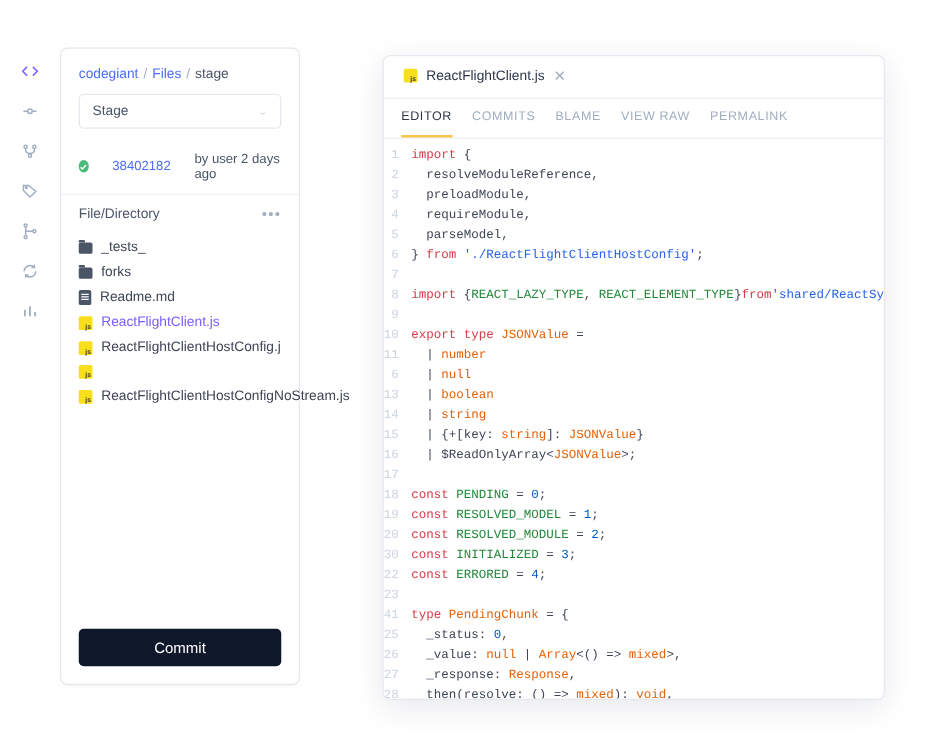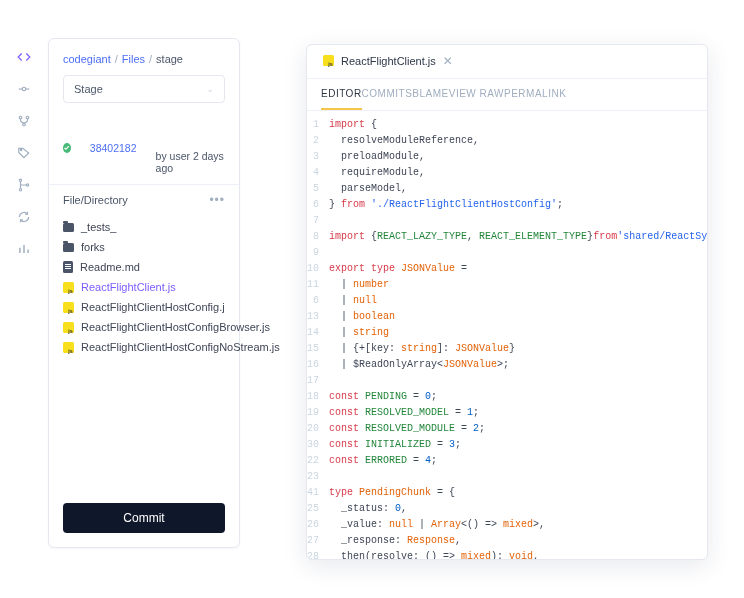--- a/index.html
+++ b/index.html
@@ -10,39 +10,39 @@
   .left-panel { position: absolute; left: 48px; top: 38px; width: 192px; height: 510px; border: 1px solid #e6e8f0; border-radius: 6px; background: #fff; box-shadow: 0 1px 3px rgba(0,0,0,0.04); display: flex; flex-direction: column; }
   .breadcrumb { display: flex; align-items: center; gap: 4px; padding: 14px 14px 10px; font-size: 11px; }
   .breadcrumb a { color: #4c6ef5; text-decoration: none; cursor: pointer; }
   .breadcrumb .sep { color: #a0aec0; }
   .breadcrumb .current { color: #4a5568; }
   .stage-select { margin: 0 14px 12px; height: 28px; border: 1px solid #e6e8f0; border-radius: 4px; display: flex; align-items: center; justify-content: space-between; padding: 0 10px; font-size: 11px; color: #4a5568; cursor: pointer; }
   .stage-select .chev { color: #cbd5e0; font-size: 9px; }
   .commit-line { padding: 6px 14px 10px; font-size: 10.5px; display: flex; align-items: center; gap: 19px; }
   .commit-line .dot { width: 10px; height: 10px; border-radius: 50%; background: #48bb78; display: inline-flex; align-items: center; justify-content: center; }
   .commit-line .hash { color: #4c6ef5; cursor: pointer; }
-  .commit-line .meta { color: #4a5568; margin-top: 29px; }
+  .commit-line .meta { color: #4a5568; }
   .section-head { border-top: 1px solid #edf0f7; padding: 8px 14px; display: flex; align-items: center; justify-content: space-between; font-size: 11px; color: #4a5568; }
   .dots { color: #a0aec0; letter-spacing: 1px; cursor: pointer; font-size: 12px; }
   .file-tree { padding: 2px 0; }
   .tree-item { display: flex; align-items: center; gap: 7px; padding: 4px 14px; font-size: 11px; cursor: pointer; color: #3d4556; }
   .tree-item.active { color: #7c5cff; }
   .icon-folder { width: 11px; height: 9px; background: #4a5568; border-radius: 1.5px; position: relative; }
   .icon-folder::before { content: ""; position: absolute; top: -2px; left: 0; width: 5px; height: 2px; background: #4a5568; border-radius: 1px 1px 0 0; }
   .icon-doc { width: 10px; height: 12px; background: #4a5568; border-radius: 1.5px; position: relative; }
   .icon-doc::after { content: ""; position: absolute; top: 3px; left: 2px; right: 2px; height: 1px; background: #fff; box-shadow: 0 2px 0 #fff, 0 4px 0 #fff; }
   .icon-js { width: 11px; height: 11px; background: #f7df1e; border-radius: 1.5px; position: relative; flex-shrink: 0; }
   .icon-js::after { content: "js"; position: absolute; font-size: 6px; font-weight: 700; color: #333; bottom: -1px; right: 0.5px; line-height: 1; transform: scale(0.9); }
   .commit-btn { margin: auto 14px 14px; height: 30px; background: #0f172a; color: #fff; border: none; border-radius: 4px; font-size: 12px; cursor: pointer; }
   .editor-panel { position: absolute; left: 306px; top: 44px; width: 402px; height: 516px; background: #fff; border: 1px solid #e6e8f0; border-radius: 6px; box-shadow: 0 6px 24px rgba(30,40,80,0.10); display: flex; flex-direction: column; overflow: hidden; }
   .editor-tabs-row { display: flex; align-items: stretch; border-bottom: 1px solid #edf0f7; height: 34px; padding-left: 6px; }
   .file-tab { display: flex; align-items: center; gap: 7px; padding: 0 10px; border-bottom: 2px solid transparent; font-size: 11px; color: #2d3748; cursor: pointer; }
   .file-tab.active { border-bottom-color: transparent; }
   .file-tab .close { color: #a0aec0; font-size: 12px; cursor: pointer; }
-  .view-tabs { display: flex; border-bottom: 1px solid #edf0f7; padding: 0 14px; height: 32px; align-items: center; }
+  .view-tabs { display: flex; border-bottom: 1px solid #edf0f7; padding: 0 14px; height: 32px; align-items: center; gap: 16px; }
   .vtab { font-size: 10px; letter-spacing: 0.5px; color: #a0aec0; cursor: pointer; padding: 9px 0; border-bottom: 2px solid transparent; }
   .vtab.active { color: #2d3748; border-bottom-color: #f6c549; }
   .code-area { display: flex; font-family: "SFMono-Regular", Consolas, "Liberation Mono", Menlo, monospace; font-size: 10px; line-height: 16px; overflow: hidden; flex: 1; padding-top: 6px; }
   .gutter { width: 34px; text-align: right; color: #cbd5e0; user-select: none; }
   .gutter div { padding-right: 10px; }
   .code { flex: 1; color: #3d4556; white-space: pre; }
   .kw-import { color: #d73a49; }
   .str { color: #2563eb; }
   .ident { color: #22863a; }
   .typename { color: #e36209; }
@@ -144,21 +144,20 @@
       <div class="tree-item active">
         <span class="icon-js"></span>
         <span>ReactFlightClient.js</span>
       </div>
       <div class="tree-item">
         <span class="icon-js"></span>
         <span>ReactFlightClientHostConfig.j</span>
       </div>
       <div class="tree-item">
         <span class="icon-js"></span>
-        <span>ReactFlightClientHostConfigBrowser.js</span>
       </div>
       <div class="tree-item">
         <span class="icon-js"></span>
         <span>ReactFlightClientHostConfigNoStream.js</span>
       </div>
     </div>
   <button class="commit-btn">Commit</button>
 </div>
 
 <div class="editor-panel">

